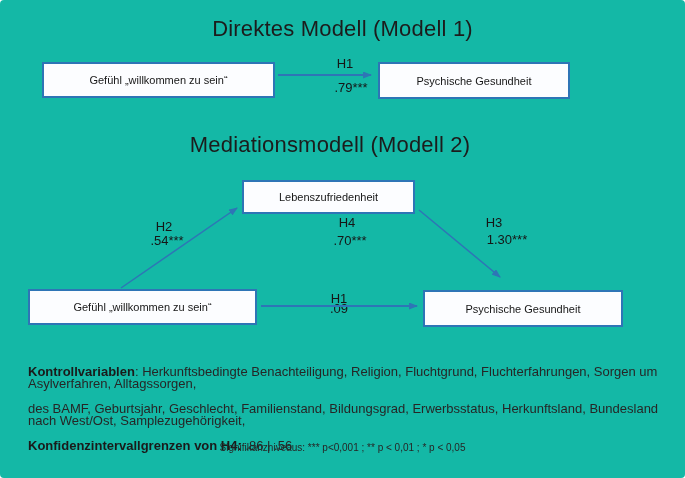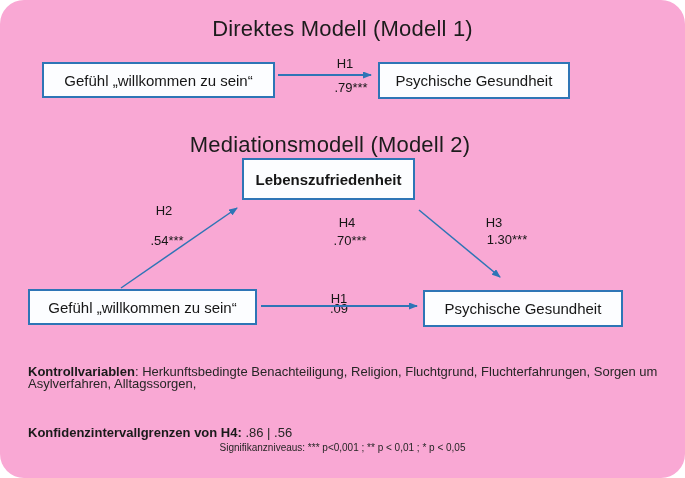--- a/index.html
+++ b/index.html
@@ -1,24 +1,24 @@
 <!DOCTYPE html>
 <html><head>
 <meta charset="utf-8">
 <style>
   html,body{margin:0;padding:0;background:#ffffff;}
   body{width:685px;height:478px;position:relative;font-family:"Liberation Sans",sans-serif;}
-  .frame{position:absolute;inset:0;background:#f9a8d4;border-radius:24px;overflow:hidden;}
+  .frame{position:absolute;inset:0;background:#14b8a6;border-radius:4px;overflow:hidden;}
   .title{position:absolute;left:0;text-align:center;font-size:22px;color:#1c1c1c;letter-spacing:.2px;}
   #title-m1{top:16px;width:685px;}
   #title-m2{top:132px;width:660px;}
-  .node{position:absolute;background:#fcfdff;border:2px solid #2e75b6;display:flex;align-items:center;justify-content:center;font-size:15px;color:#161616;box-sizing:border-box;}
+  .node{position:absolute;background:#fcfdff;border:2px solid #2e75b6;display:flex;align-items:center;justify-content:center;font-size:11px;color:#161616;box-sizing:border-box;}
   #box-m1-left{left:42px;top:62px;width:233px;height:36px;}
   #box-m1-right{left:378px;top:62px;width:192px;height:37px;}
-  #box-m2-mediator{left:242px;top:158px;width:173px;height:42px;font-weight:bold;}
+  #box-m2-mediator{left:242px;top:180px;width:173px;height:34px;}
   #box-m2-left{left:28px;top:289px;width:229px;height:36px;}
   #box-m2-right{left:423px;top:290px;width:200px;height:37px;}
   .plabel{position:absolute;transform:translate(-50%,-50%);font-size:13px;color:#161616;white-space:nowrap;padding-left:42px;}
   svg.arrows{position:absolute;left:0;top:0;pointer-events:none;}
   .notes{position:absolute;left:28px;top:366px;width:645px;text-align:left;font-size:13px;line-height:12.3px;color:#262626;}
   .notes b{font-weight:bold;color:#1a1a1a;}
   .signif{position:absolute;left:0;top:442px;width:685px;text-align:center;font-size:10px;color:#262626;}
 </style>
 </head>
 <body>
@@ -39,21 +39,21 @@
   <div class="node" id="box-m2-mediator">
     <span>Lebenszufriedenheit</span>
   </div>
   <div class="node" id="box-m2-left">
     <span>Gefühl „willkommen zu sein“</span>
   </div>
   <div class="node" id="box-m2-right">
     <span>Psychische Gesundheit</span>
   </div>
 
-  <span class="plabel" style="left:143px;top:210px;">H2</span>
+  <span class="plabel" style="left:143px;top:226px;">H2</span>
   <span class="plabel" style="left:146px;top:240px;">.54***</span>
   <span class="plabel" style="left:326px;top:222px;">H4</span>
   <span class="plabel" style="left:329px;top:240px;">.70***</span>
   <span class="plabel" style="left:473px;top:222px;">H3</span>
   <span class="plabel" style="left:486px;top:239px;">1.30***</span>
   <span class="plabel" style="left:318px;top:298px;">H1</span>
   <span class="plabel" style="left:318px;top:308px;">.09</span>
 
   <svg class="arrows" width="685" height="478" viewBox="0 0 685 478">
     <defs>
@@ -63,19 +63,19 @@
     </defs>
     <line x1="278" y1="75" x2="371" y2="75" stroke="#2e75b6" stroke-width="1.8" marker-end="url(#ah)"></line>
     <line x1="121" y1="288" x2="237" y2="208" stroke="#2e75b6" stroke-width="1.5" marker-end="url(#ah)"></line>
     <line x1="419" y1="210" x2="500" y2="277" stroke="#2e75b6" stroke-width="1.5" marker-end="url(#ah)"></line>
     <line x1="261" y1="306" x2="417" y2="306" stroke="#2e75b6" stroke-width="1.8" marker-end="url(#ah)"></line>
   </svg>
 
   <div class="notes">
     <b>Kontrollvariablen</b><span>: Herkunftsbedingte Benachteiligung, Religion, Fluchtgrund, Fluchterfahrungen, Sorgen um Asylverfahren, Alltagssorgen,</span><br>
     <br>
-    <br>
+    <span>des BAMF, Geburtsjahr, Geschlecht, Familienstand, Bildungsgrad, Erwerbsstatus, Herkunftsland, Bundesland nach West/Ost, Samplezugehörigkeit,</span><br>
     <br>
     <b>Konfidenzintervallgrenzen von H4:</b><span> .86 | .56</span>
   </div>
   <div class="signif">Signifikanzniveaus: *** p&lt;0,001 ; ** p &lt; 0,01 ; * p &lt; 0,05</div>
 
 </div>
 
 </body></html>

